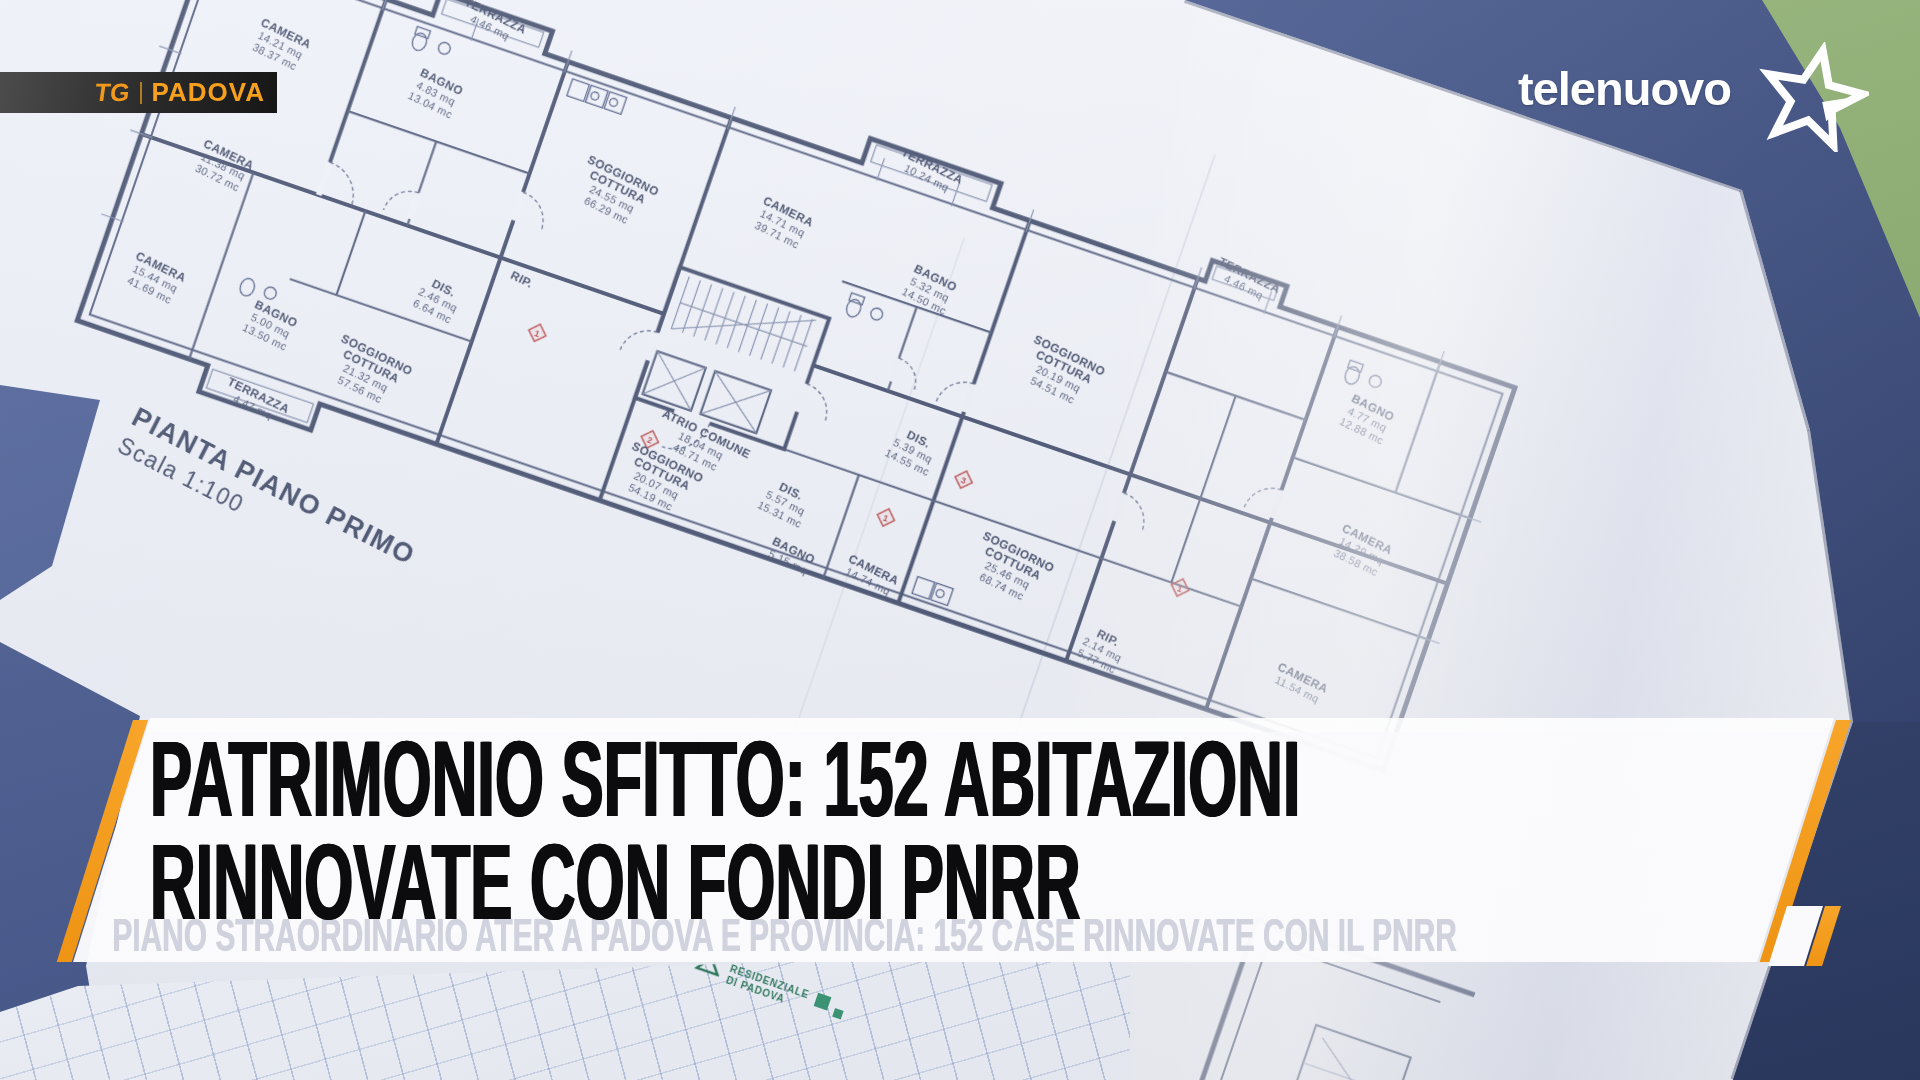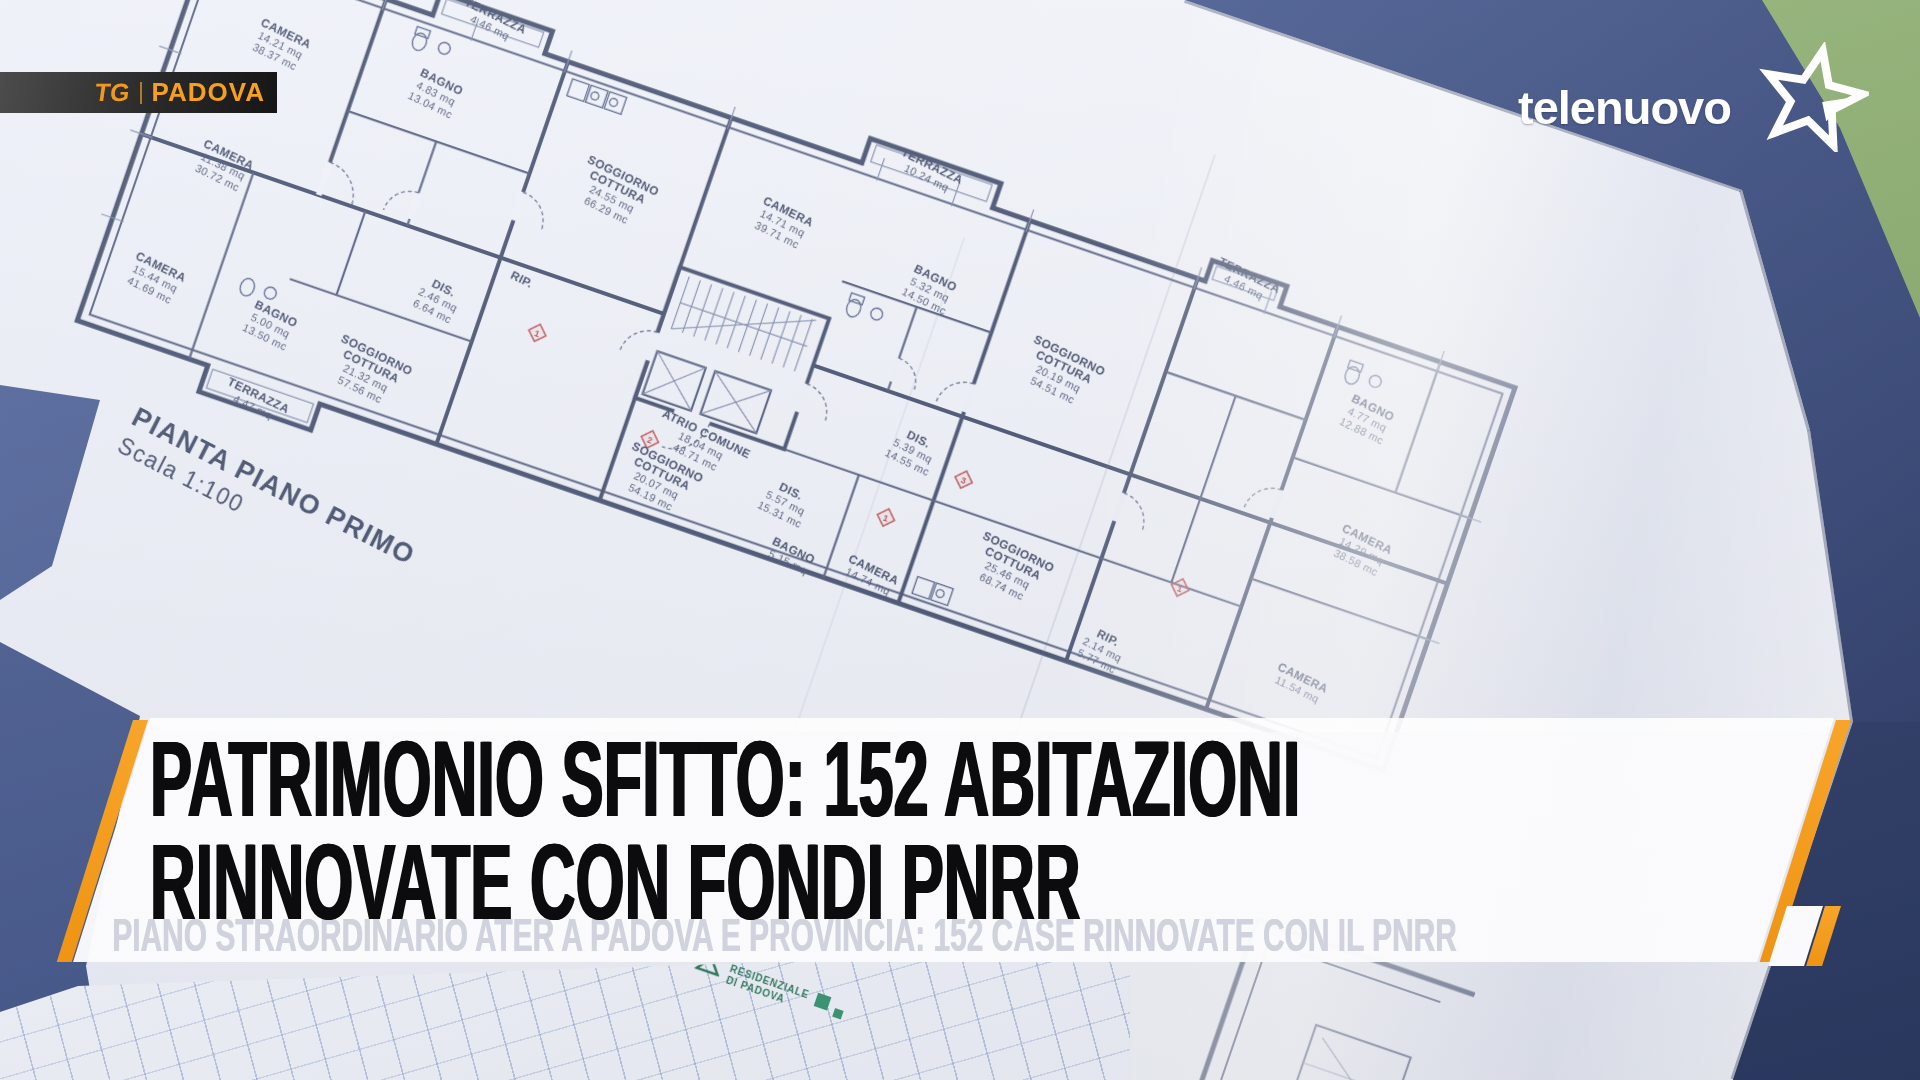--- a/index.html
+++ b/index.html
@@ -47,21 +47,21 @@
   .stamp .txt{color:#2e7d5d;font-size:10px;font-weight:bold;letter-spacing:.8px;line-height:12px;}
   .stamp .sq{background:#3a9a74;display:inline-block;}
   
   .badge{position:absolute;left:0;top:72px;width:277px;height:41px;
      background:linear-gradient(100deg,#4c4c4c 0%,#2a2a2a 55%,#161616 100%);
      display:flex;align-items:center;justify-content:flex-end;gap:10px;padding-right:12px;box-sizing:border-box;}
   .badge .tg{color:#F2991C;font-size:25px;font-weight:800;transform:skewX(-8deg);}
   .badge .sep{width:2px;height:22px;background:#b07c22;}
   .badge .city{color:#F6A01E;font-size:26px;font-weight:800;letter-spacing:1px;}
   
-  .tn{position:absolute;left:1518px;top:80px;color:#fff;font-size:47px;font-weight:bold;
+  .tn{position:absolute;left:1518px;top:61px;color:#fff;font-size:47px;font-weight:bold;
       letter-spacing:-1px;text-shadow:0 1px 2px rgba(20,30,60,.35);}
   .tn-star{position:absolute;left:1757px;top:42px;}
   
   .band{position:absolute;left:150px;top:718px;width:1684px;height:244px;
      background:linear-gradient(rgba(255,255,255,.88) 0 14px,rgba(251,251,253,.97) 14px);
      transform:skewX(-17.5deg);transform-origin:0 0;}
   .stripe{position:absolute;width:15px;background:linear-gradient(#F7A52A,#EF9414);
      transform:skewX(-17.5deg);transform-origin:0 0;}
   .s-left{left:133px;top:720px;height:242px;}
   .s-right{left:1836px;top:720px;height:242px;}

